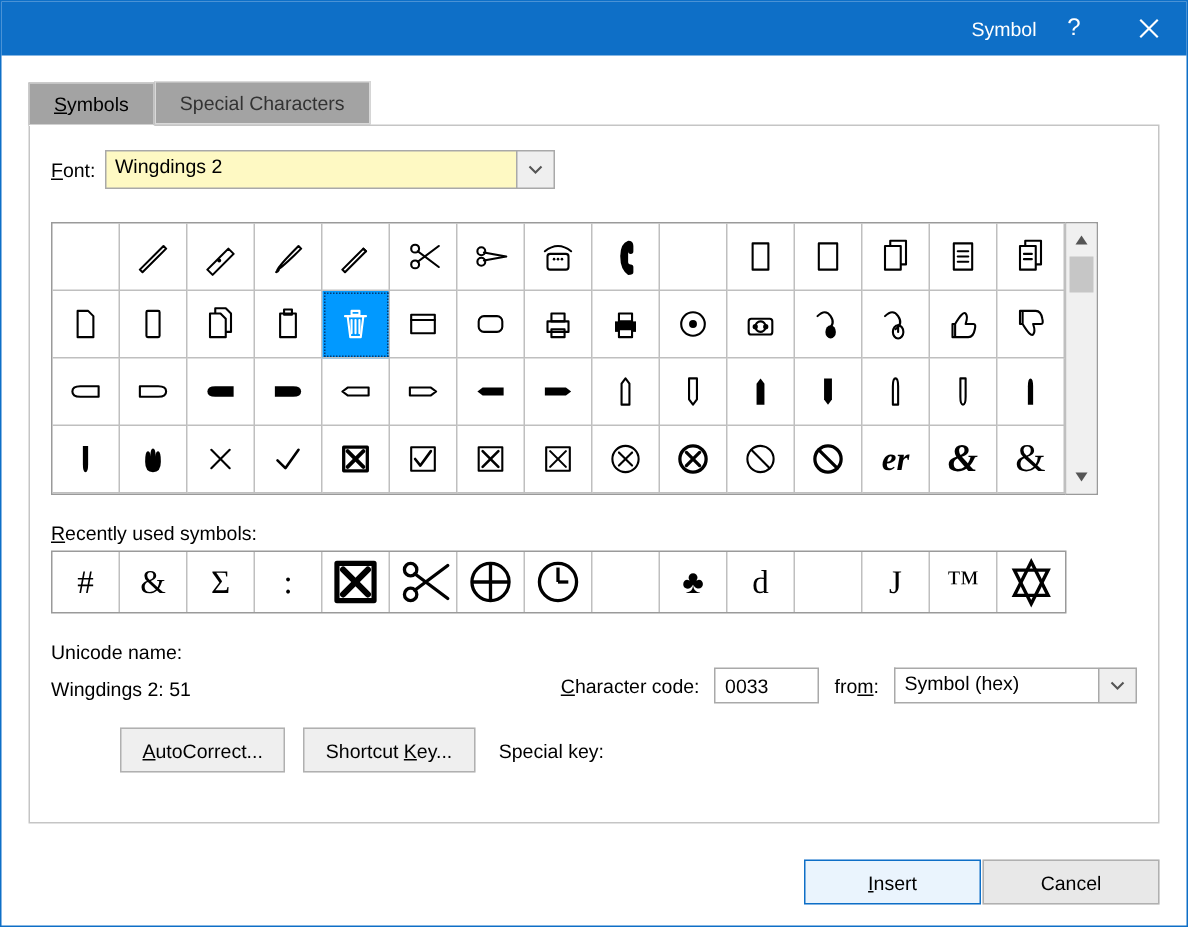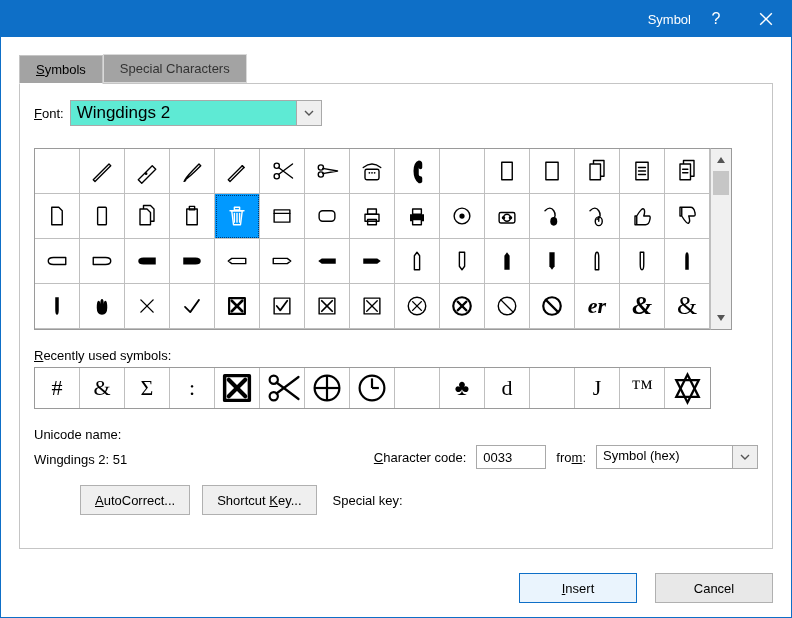--- a/index.html
+++ b/index.html
@@ -89,25 +89,25 @@
   
   .row { display:flex; align-items:center; gap:6px; }
   .label { font-size:13px; }
   .ul { text-decoration: underline; }
   .font-select {
     display:flex;
     align-items:stretch;
     height:26px;
   }
   .font-input {
-    width:226px;
+    width:274px;
     border:1px solid #a9a9a9;
     padding:2px 6px;
-    font-size:17px;
-    background:#5eead4;
+    font-size:13px;
+    background:#fef9c3;
     border-right:none;
   }
   .dd-btn {
     width:26px;
     border:1px solid #a9a9a9;
     background:#efefef;
     display:flex;align-items:center;justify-content:center;
   }
   .dd-btn svg{width:10px;height:6px;}
   
@@ -197,21 +197,21 @@
     cursor:default;
     min-width:100px;
   }
   .btn.small{min-width:0;}
   .shortcut-label { font-size:13px; margin-left:4px;}
   
   .footer {
     padding: 10px 18px 14px 18px;
     display:flex;
     justify-content:flex-end;
-    gap:18px;
+    gap:1px;
   }
   .btn-primary {
     border:1px solid #0e6fc7;
     background:#eaf4fd;
     min-width:118px;
     height:30px;
     font-size:13px;
     display:flex;align-items:center;justify-content:center;
   }
   .btn-normal {

